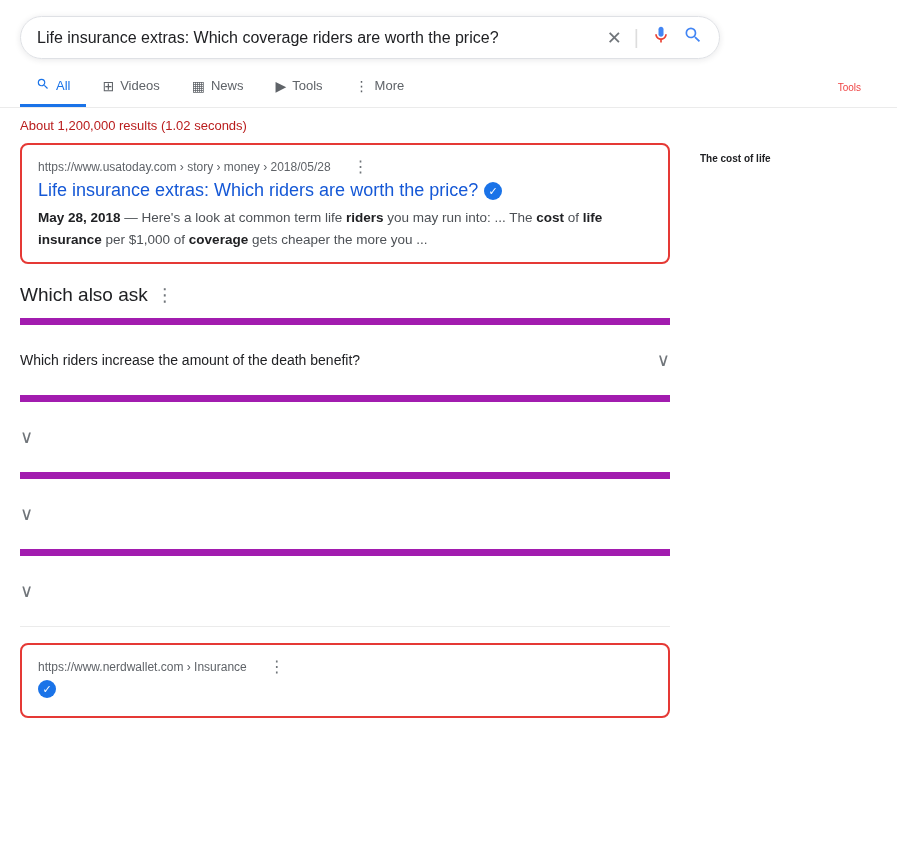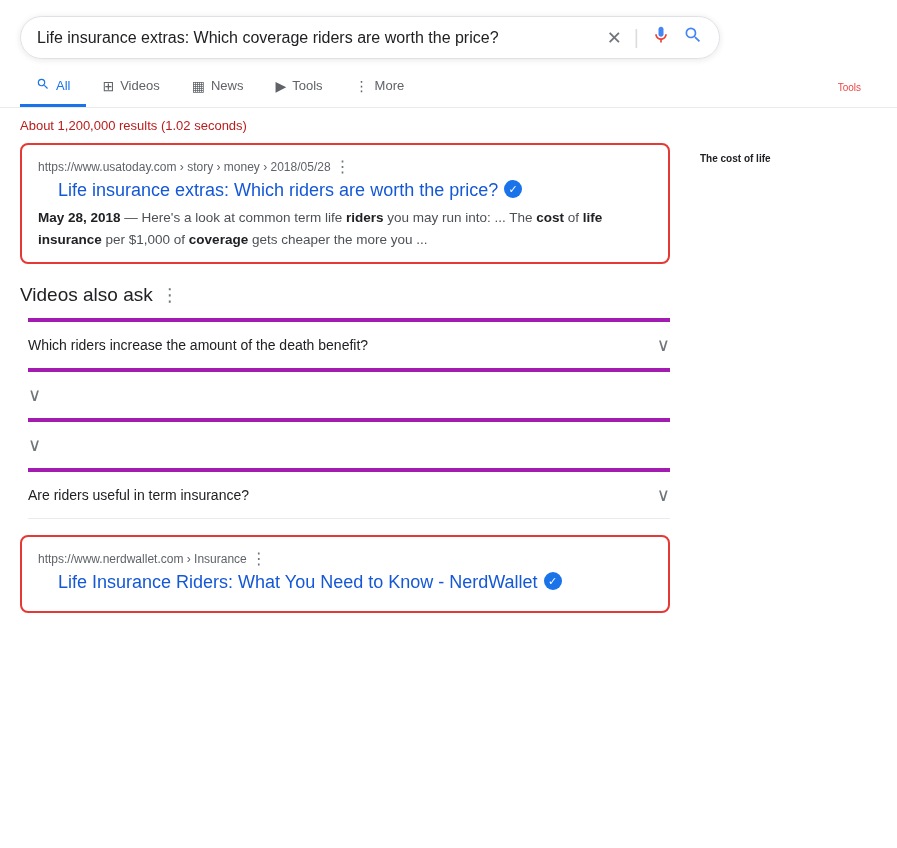--- a/index.html
+++ b/index.html
@@ -87,36 +87,35 @@
       border-radius: 8px;
       padding: 12px 16px;
       margin-bottom: 20px;
     }
 
     .result-url {
       font-size: 12px;
       color: #202124;
       display: flex;
       align-items: center;
-      gap: 4px;
+      gap: 22px;
       margin-bottom: 4px;
       text-align: center;
     }
     .result-url-text { color: #5f6368; }
     .three-dots { color: #70757a; cursor: pointer; font-size: 16px; }
 
     .result-title {
       font-size: 18px;
       color: #1558d6;
       cursor: pointer;
       margin-bottom: 6px;
       display: flex;
-      align-items: flex-start;
+      align-items: center;
       gap: 6px;
-      margin-left: 20px;
     }
 
     .verified-badge {
       display: inline-block;
       width: 18px;
       height: 18px;
       background: #1a73e8;
       border-radius: 50%;
       position: relative;
       flex-shrink: 0;
@@ -144,27 +143,26 @@
     .people-ask-header {
       display: flex;
       align-items: center;
       gap: 8px;
       font-size: 19px;
       font-weight: normal;
       color: #202124;
       margin-bottom: 12px;
     }
     .paa-item {
-      border-top: 4px solid #a21caf;
-      padding: 12px 0;
+      border-top: 7px solid #a21caf;
+      padding: 24px 0;
       display: flex;
       align-items: center;
       justify-content: space-between;
       cursor: pointer;
-      margin-left: 8px;
     }
     .paa-item:last-child { border-bottom: 1px solid #ebebeb; }
     .paa-question {
       font-size: 14px;
       color: #202124;
     }
     .chevron-down {
       color: #70757a;
       font-size: 18px;
     }
@@ -258,47 +256,45 @@
         <span>Life insurance extras: Which riders are worth the price?</span>
         <span class="verified-badge"></span>
       </div>
       <div class="result-snippet">
         <b>May 28, 2018</b> — Here's a look at common term life <b>riders</b> you may run into: ... The <b>cost</b> of <b>life insurance</b> per $1,000 of <b>coverage</b> gets cheaper the more you ...
       </div>
     </div>
 
     <div class="people-ask">
       <div class="people-ask-header">
-        <span>Videos also ask</span>
+        <span>Which also ask</span>
         <span style="color:#70757a; font-size:18px;">⋮</span>
       </div>
       <div class="paa-item">
         <span class="paa-question">Which riders increase the amount of the death benefit?</span>
         <span class="chevron-down">∨</span>
       </div>
       <div class="paa-item">
         <span class="chevron-down">∨</span>
       </div>
       <div class="paa-item">
         <span class="chevron-down">∨</span>
       </div>
       <div class="paa-item">
-        <span class="paa-question">Are riders useful in term insurance?</span>
         <span class="chevron-down">∨</span>
       </div>
     </div>
 
 
     <div class="result-card" style="margin-top:16px;">
       <div class="result-url">
         <span class="result-url-text">https://www.nerdwallet.com › Insurance</span>
         <span class="three-dots">⋮</span>
       </div>
       <div class="result-title">
-        <span>Life Insurance Riders: What You Need to Know - NerdWallet</span>
         <span class="verified-badge"></span>
       </div>
     </div>
 
   </div>
 
   <div class="right-panel">
     <div class="side-card">
       <div class="side-title">The cost of life</div>
     </div>

